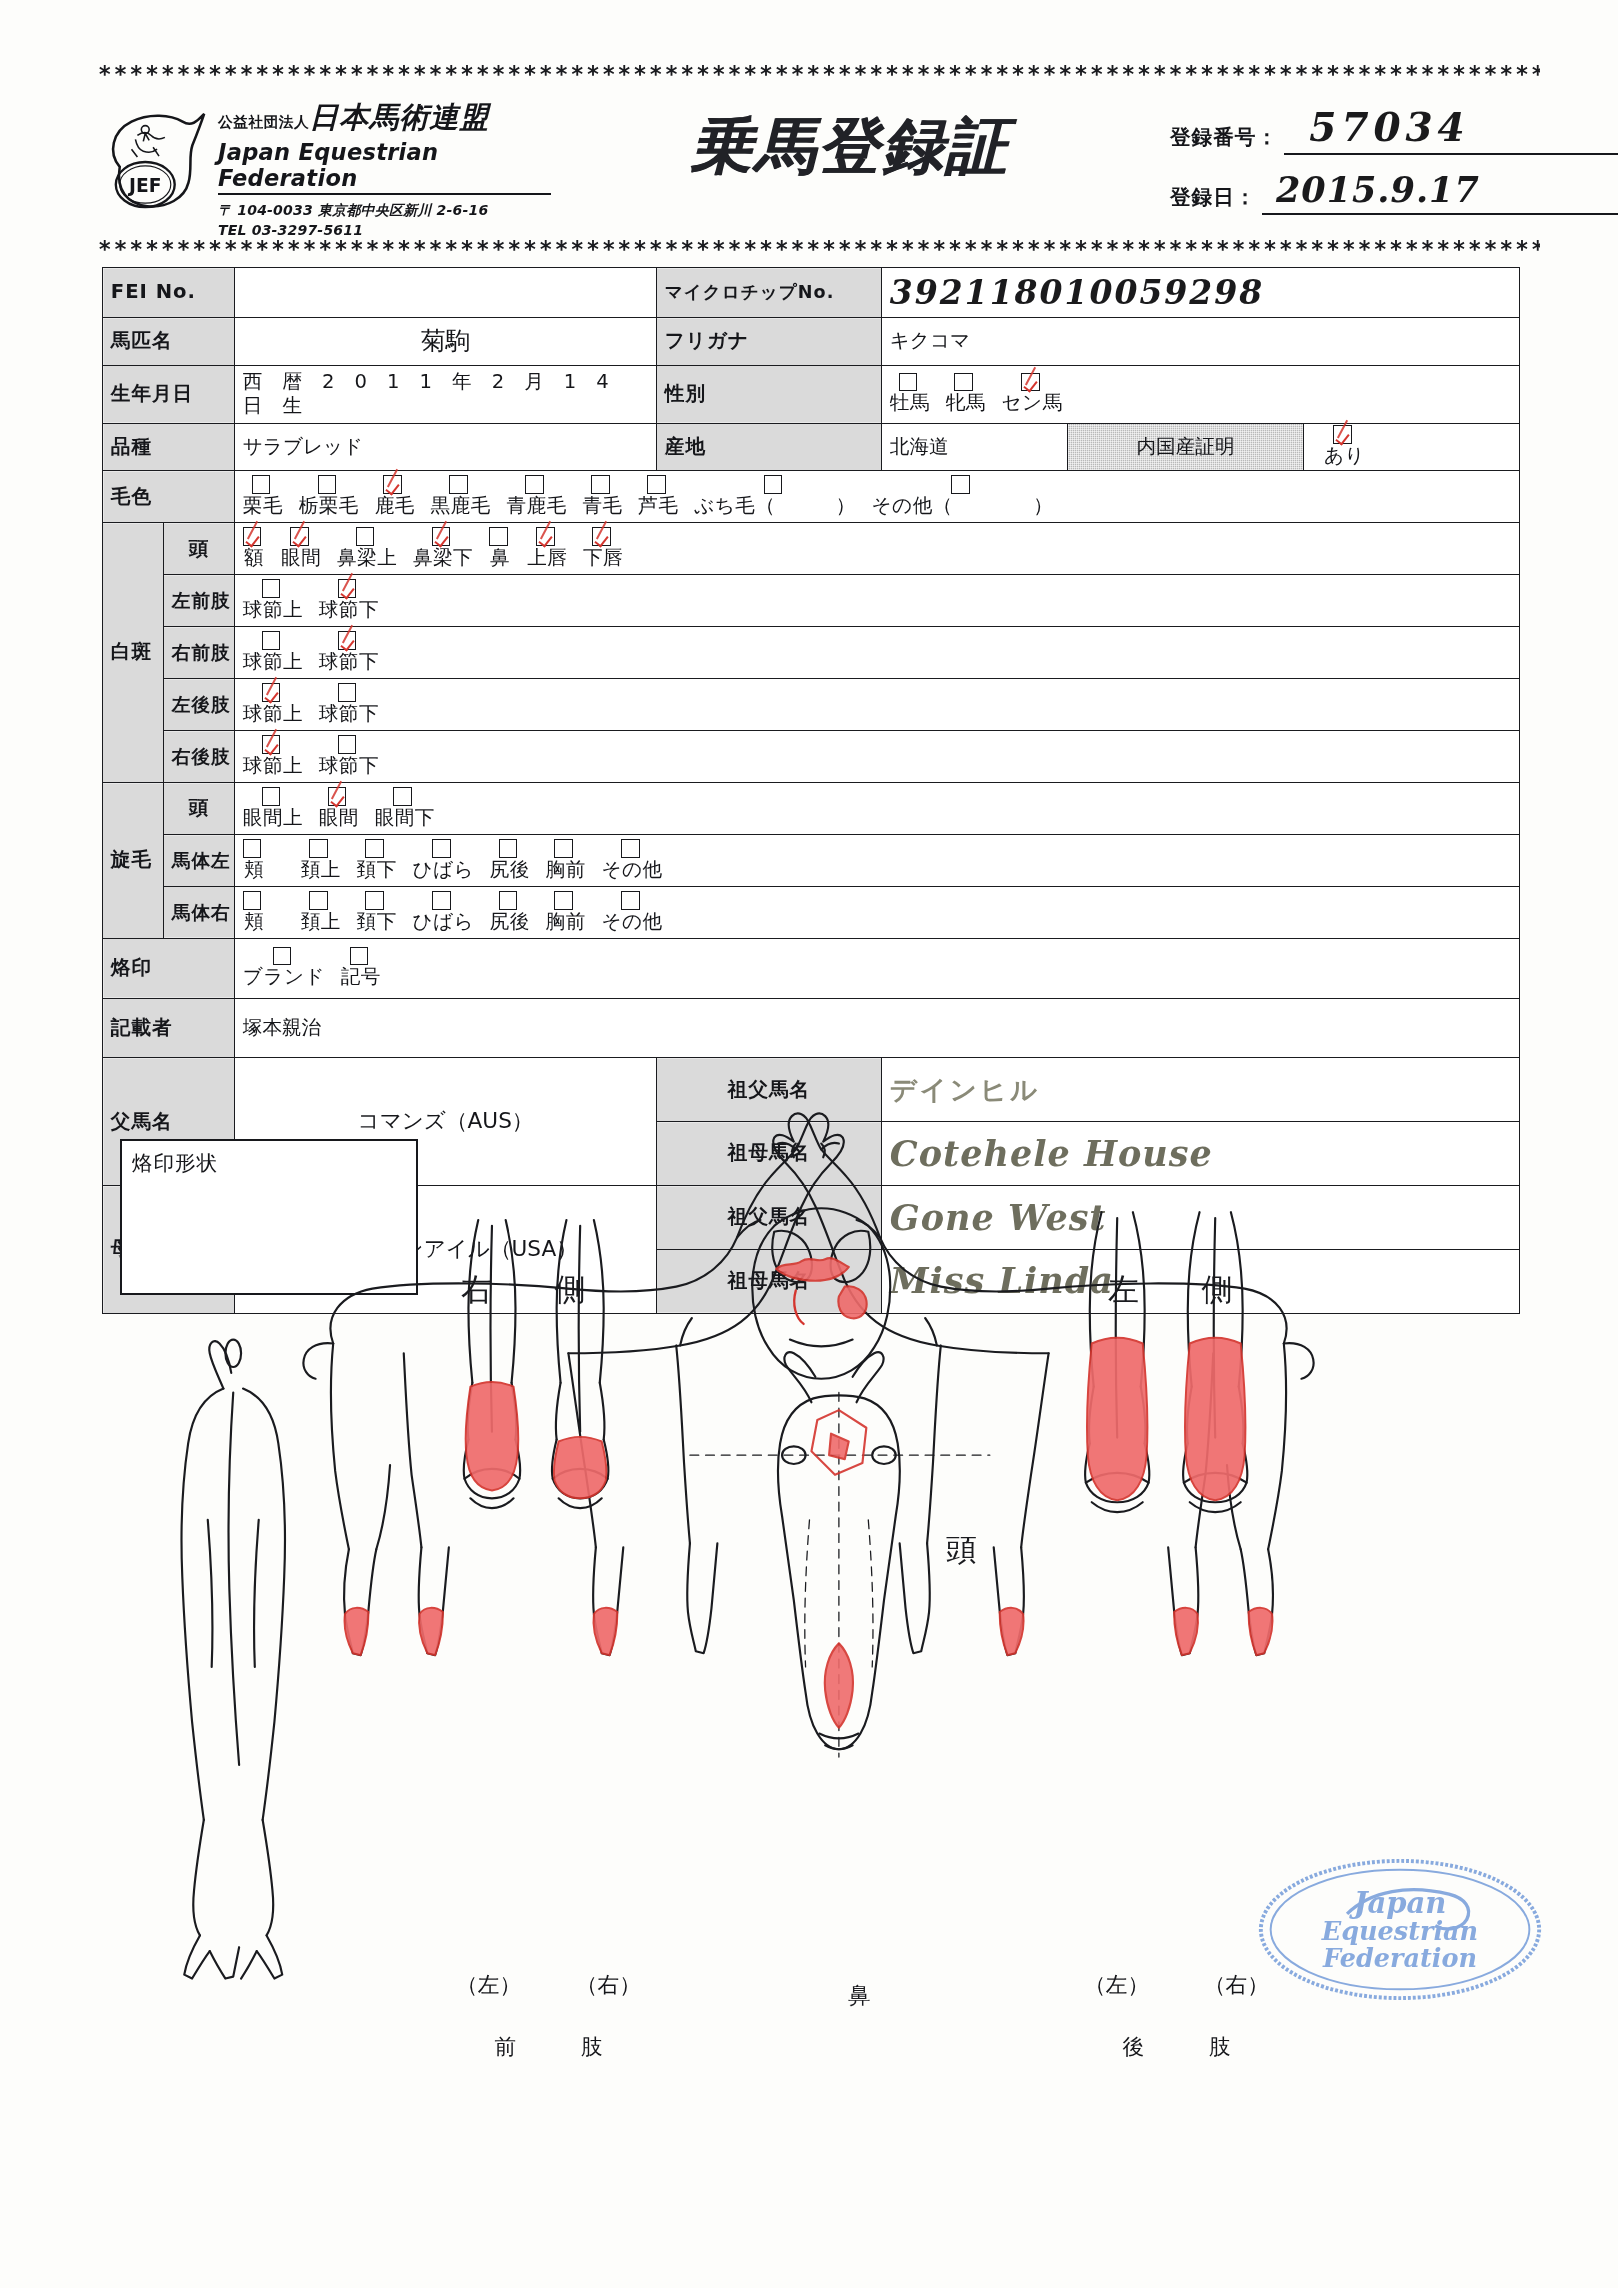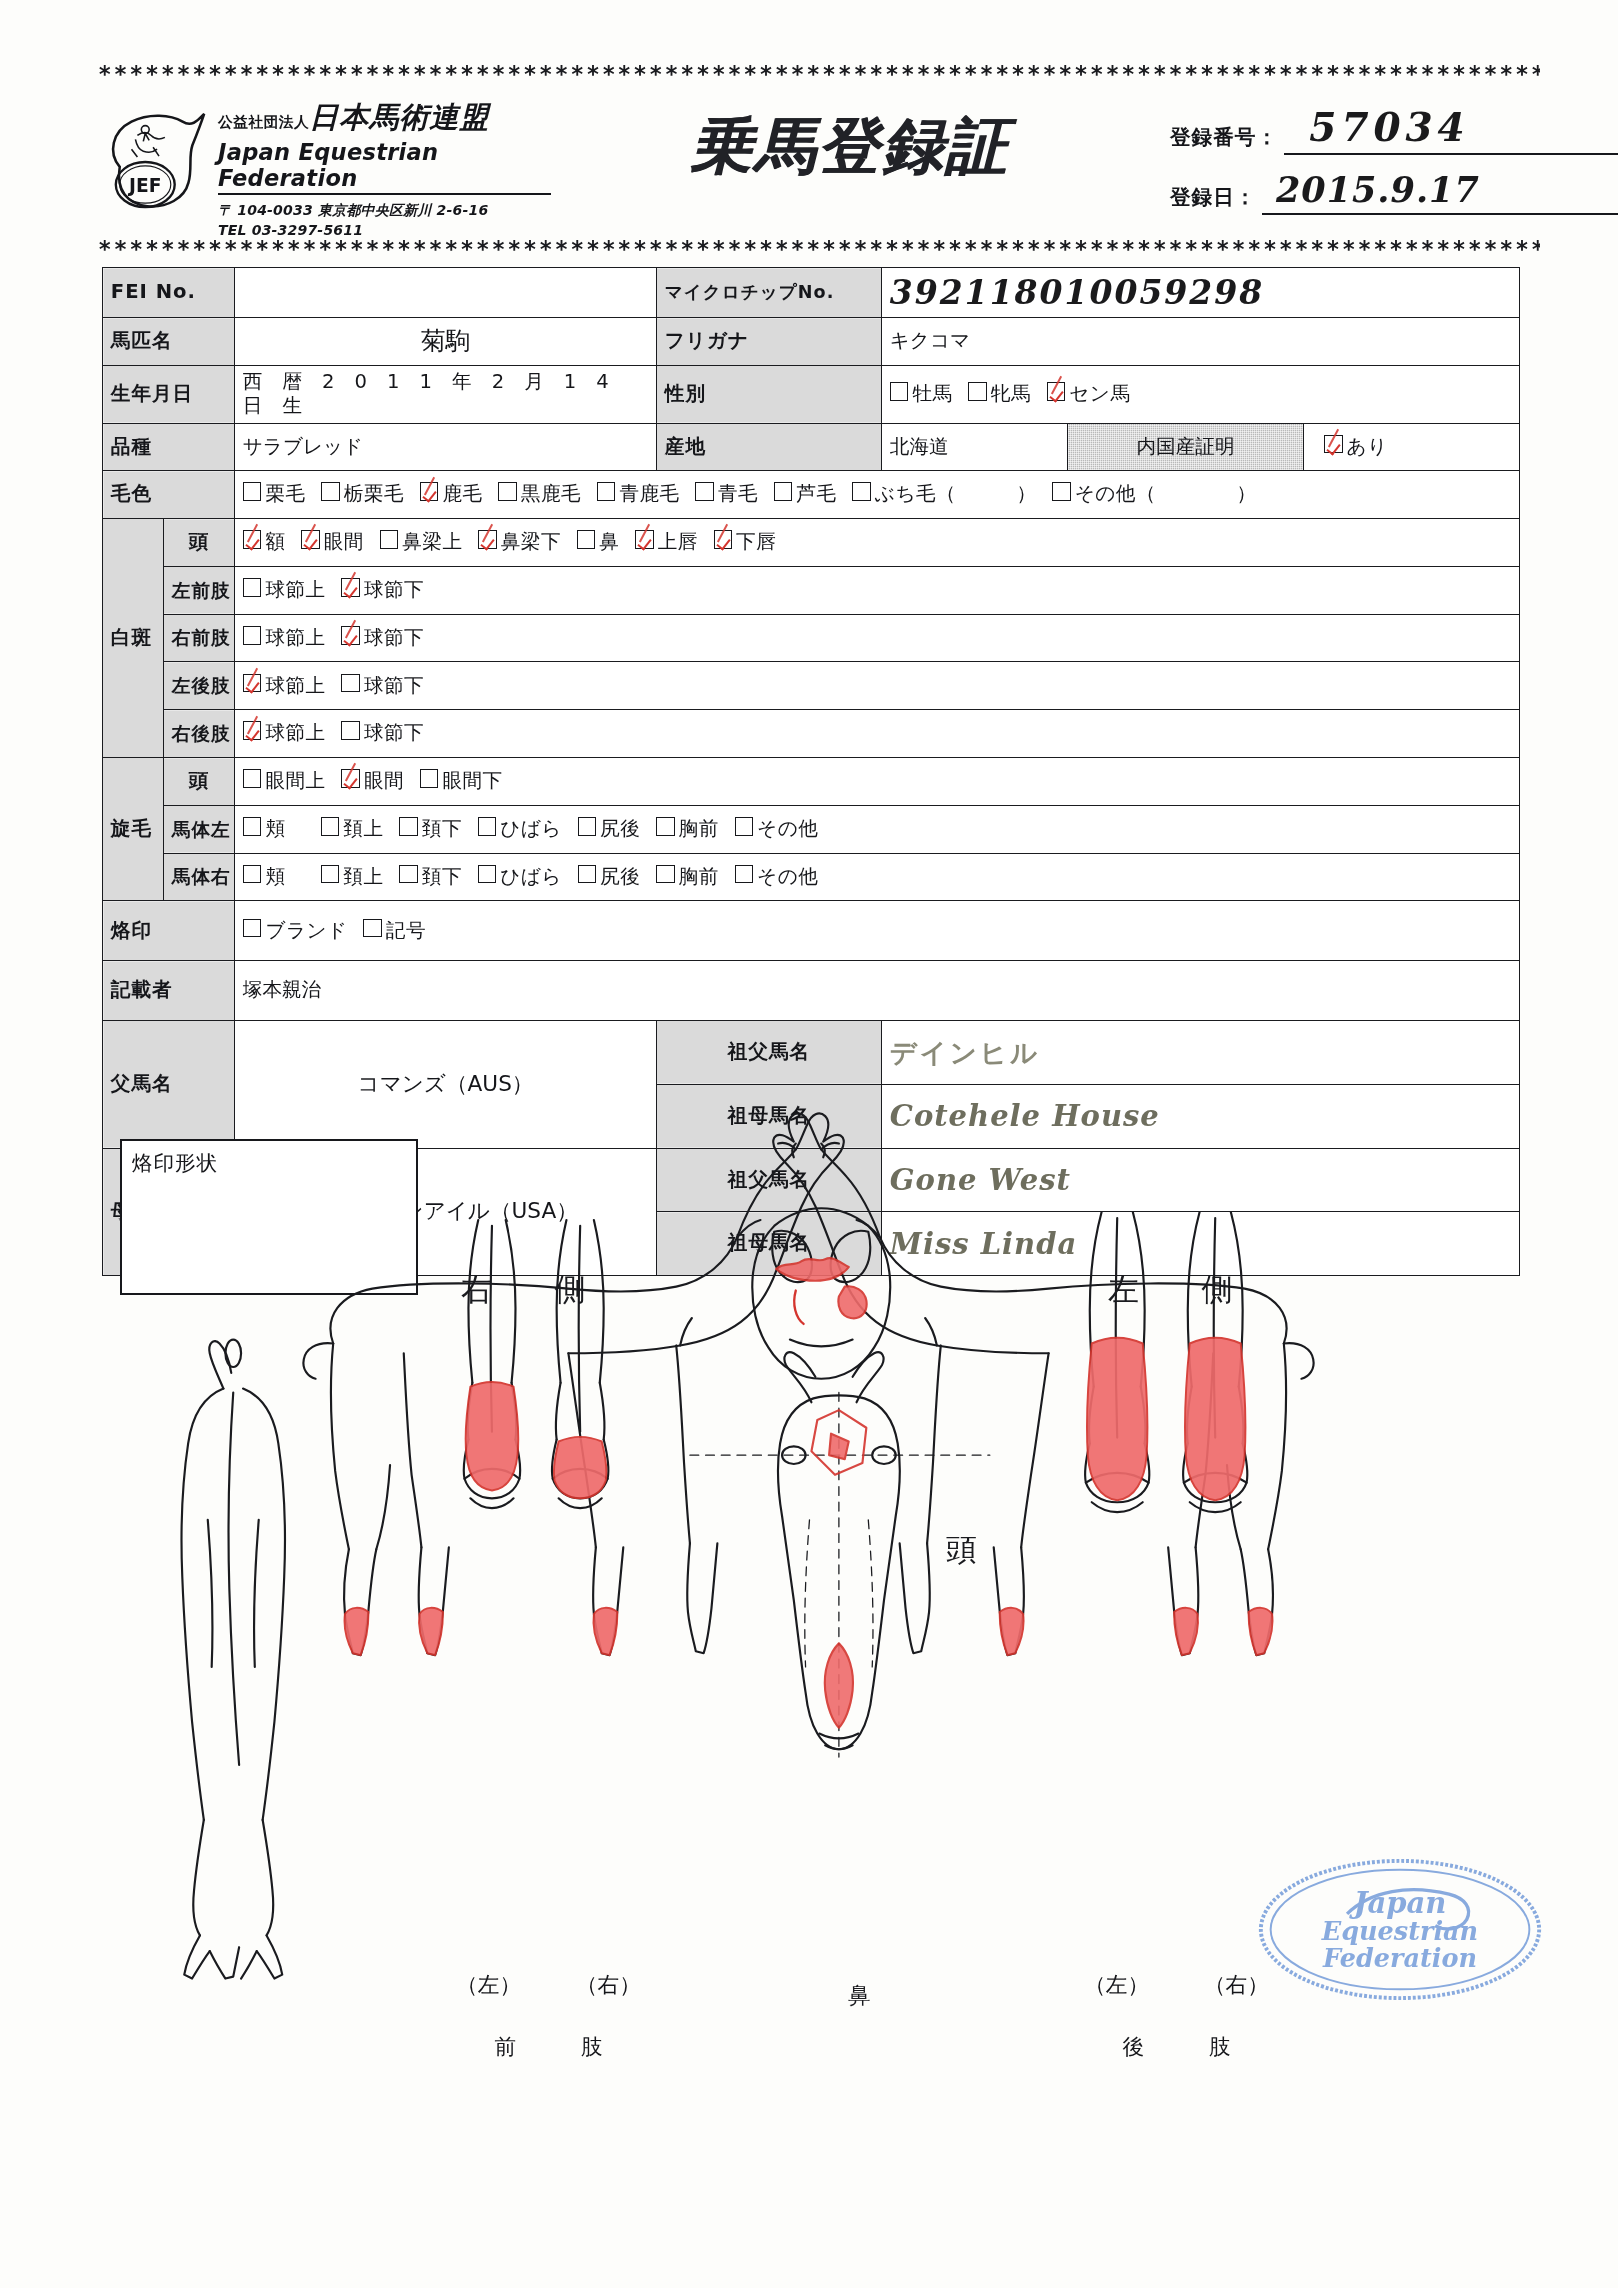--- a/index.html
+++ b/index.html
@@ -65,25 +65,25 @@
     background:#b9b9b9;
     background-image:
       repeating-linear-gradient(0deg,rgba(255,255,255,.55) 0 1px,rgba(0,0,0,0) 1px 2px),
       repeating-linear-gradient(90deg,rgba(255,255,255,.55) 0 1px,rgba(0,0,0,0) 1px 2px);
     font-weight:600;letter-spacing:1px;text-align:left;white-space:nowrap;
   }
   td.lbl.ctr{text-align:center;}
   td.val{background:#fff;}
   td.val.ctr{text-align:center;}
   .cell-hand{font-size:33px;letter-spacing:2px;}
-  .cell-hand.pedi{font-size:29px;color:#6e6e5e;letter-spacing:1px;}
+  .cell-hand.pedi{font-size:35px;color:#6e6e5e;letter-spacing:1px;}
   .cell-hand.pedi-jp{font-size:26.5px;color:#8a8a78;letter-spacing:2.9px;font-style:normal;}
 
   
-  .ck{display:inline-flex;align-items:flex-start;margin-right:15.7px;white-space:nowrap;position:relative;}
+  .ck{display:inline-flex;align-items:center;margin-right:15.7px;white-space:nowrap;position:relative;flex-direction:column;}
   .ck .box{
     display:inline-block;width:16.7px;height:16.7px;border:1.8px solid #17181c;
     margin-right:3.9px;position:relative;background:#fff;flex:none;
   }
   .ck.on .box::after{
     content:"";position:absolute;left:2px;top:7.8px;width:10.8px;height:5.9px;
     border-left:2.4px solid #d4352e;border-bottom:2.4px solid #d4352e;
     transform:rotate(-52deg);
   }
   .ck.on .box::before{

